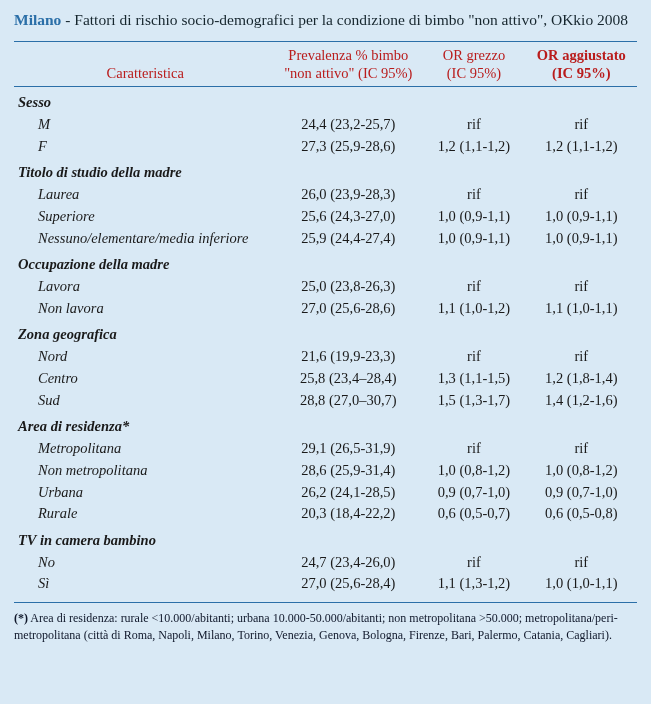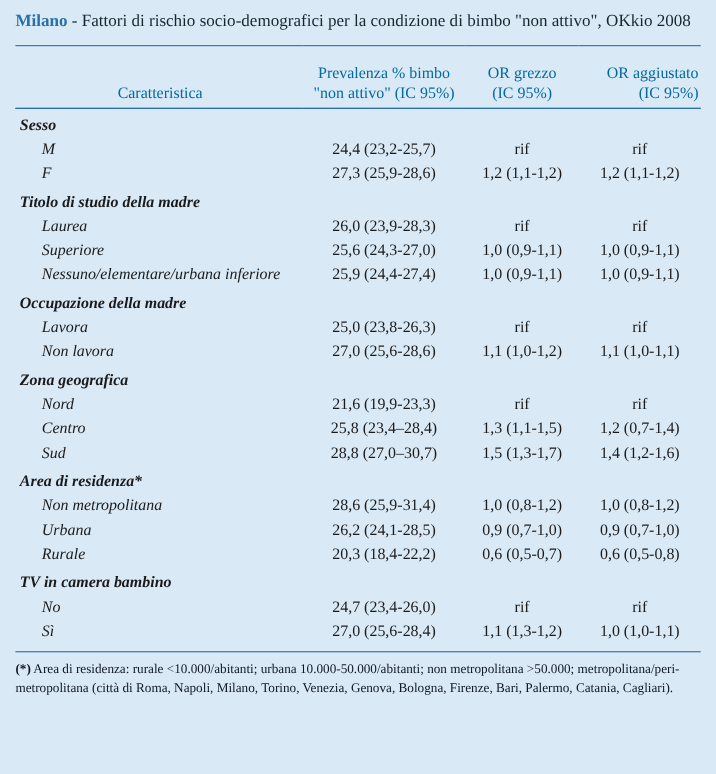--- a/index.html
+++ b/index.html
@@ -33,22 +33,22 @@
     color: #2b6fa8;
     font-weight: bold;
   }
   table.main {
     width: 100%;
     border-collapse: collapse;
     font-size: 14.5px;
   }
   thead th {
     font-weight: normal;
-    color: #0369a1;
-    padding: 16px 2px 4px 2px;
+    color: #b91c1c;
+    padding: 4px 2px 4px 2px;
     vertical-align: bottom;
     line-height: 1.25;
   }
   .hdr-rule-top {
     border-top: 1.6px solid #2b6fa8;
   }
   .hdr-rule-bottom {
     border-bottom: 1.6px solid #2b6fa8;
   }
   th.col-carat {
@@ -57,22 +57,23 @@
     width: 268px;
   }
   th.col-prev {
     text-align: center;
     width: 158px;
   }
   th.col-or {
     width: 110px;
   }
   th.col-ora {
-    text-align: right;
+    text-align: center;
     width: 115px;
+    font-weight: bold;
   }
   tbody td {
     padding: 1.5px 2px;
     line-height: 1.3;
     vertical-align: top;
   }
   td.c-label {
     text-align: left;
     font-style: italic;
   }
@@ -165,21 +166,21 @@
           <td class="c-val">rif</td>
           <td class="c-val">rif</td>
         </tr>
         <tr class="item">
           <td class="c-label">Superiore</td>
           <td class="c-val">25,6  (24,3-27,0)</td>
           <td class="c-val">1,0 (0,9-1,1)</td>
           <td class="c-val">1,0 (0,9-1,1)</td>
         </tr>
         <tr class="item">
-          <td class="c-label">Nessuno/elementare/urbana inferiore</td>
+          <td class="c-label">Nessuno/elementare/media inferiore</td>
           <td class="c-val">25,9  (24,4-27,4)</td>
           <td class="c-val">1,0 (0,9-1,1)</td>
           <td class="c-val">1,0 (0,9-1,1)</td>
         </tr>
         <tr class="group">
           <td class="c-label">Occupazione della madre</td>
           <td class="c-val"></td>
           <td class="c-val"></td>
           <td class="c-val"></td>
         </tr>
@@ -204,33 +205,39 @@
         <tr class="item">
           <td class="c-label">Nord</td>
           <td class="c-val">21,6  (19,9-23,3)</td>
           <td class="c-val">rif</td>
           <td class="c-val">rif</td>
         </tr>
         <tr class="item">
           <td class="c-label">Centro</td>
           <td class="c-val">25,8  (23,4–28,4)</td>
           <td class="c-val">1,3 (1,1-1,5)</td>
-          <td class="c-val">1,2 (0,7-1,4)</td>
+          <td class="c-val">1,2 (1,8-1,4)</td>
         </tr>
         <tr class="item">
           <td class="c-label">Sud</td>
           <td class="c-val">28,8  (27,0–30,7)</td>
           <td class="c-val">1,5 (1,3-1,7)</td>
           <td class="c-val">1,4 (1,2-1,6)</td>
         </tr>
         <tr class="group">
           <td class="c-label">Area di residenza*</td>
           <td class="c-val"></td>
           <td class="c-val"></td>
           <td class="c-val"></td>
+        </tr>
+        <tr class="item">
+          <td class="c-label">Metropolitana</td>
+          <td class="c-val">29,1  (26,5-31,9)</td>
+          <td class="c-val">rif</td>
+          <td class="c-val">rif</td>
         </tr>
         <tr class="item">
           <td class="c-label">Non metropolitana</td>
           <td class="c-val">28,6  (25,9-31,4)</td>
           <td class="c-val">1,0 (0,8-1,2)</td>
           <td class="c-val">1,0 (0,8-1,2)</td>
         </tr>
         <tr class="item">
           <td class="c-label">Urbana</td>
           <td class="c-val">26,2  (24,1-28,5)</td>

